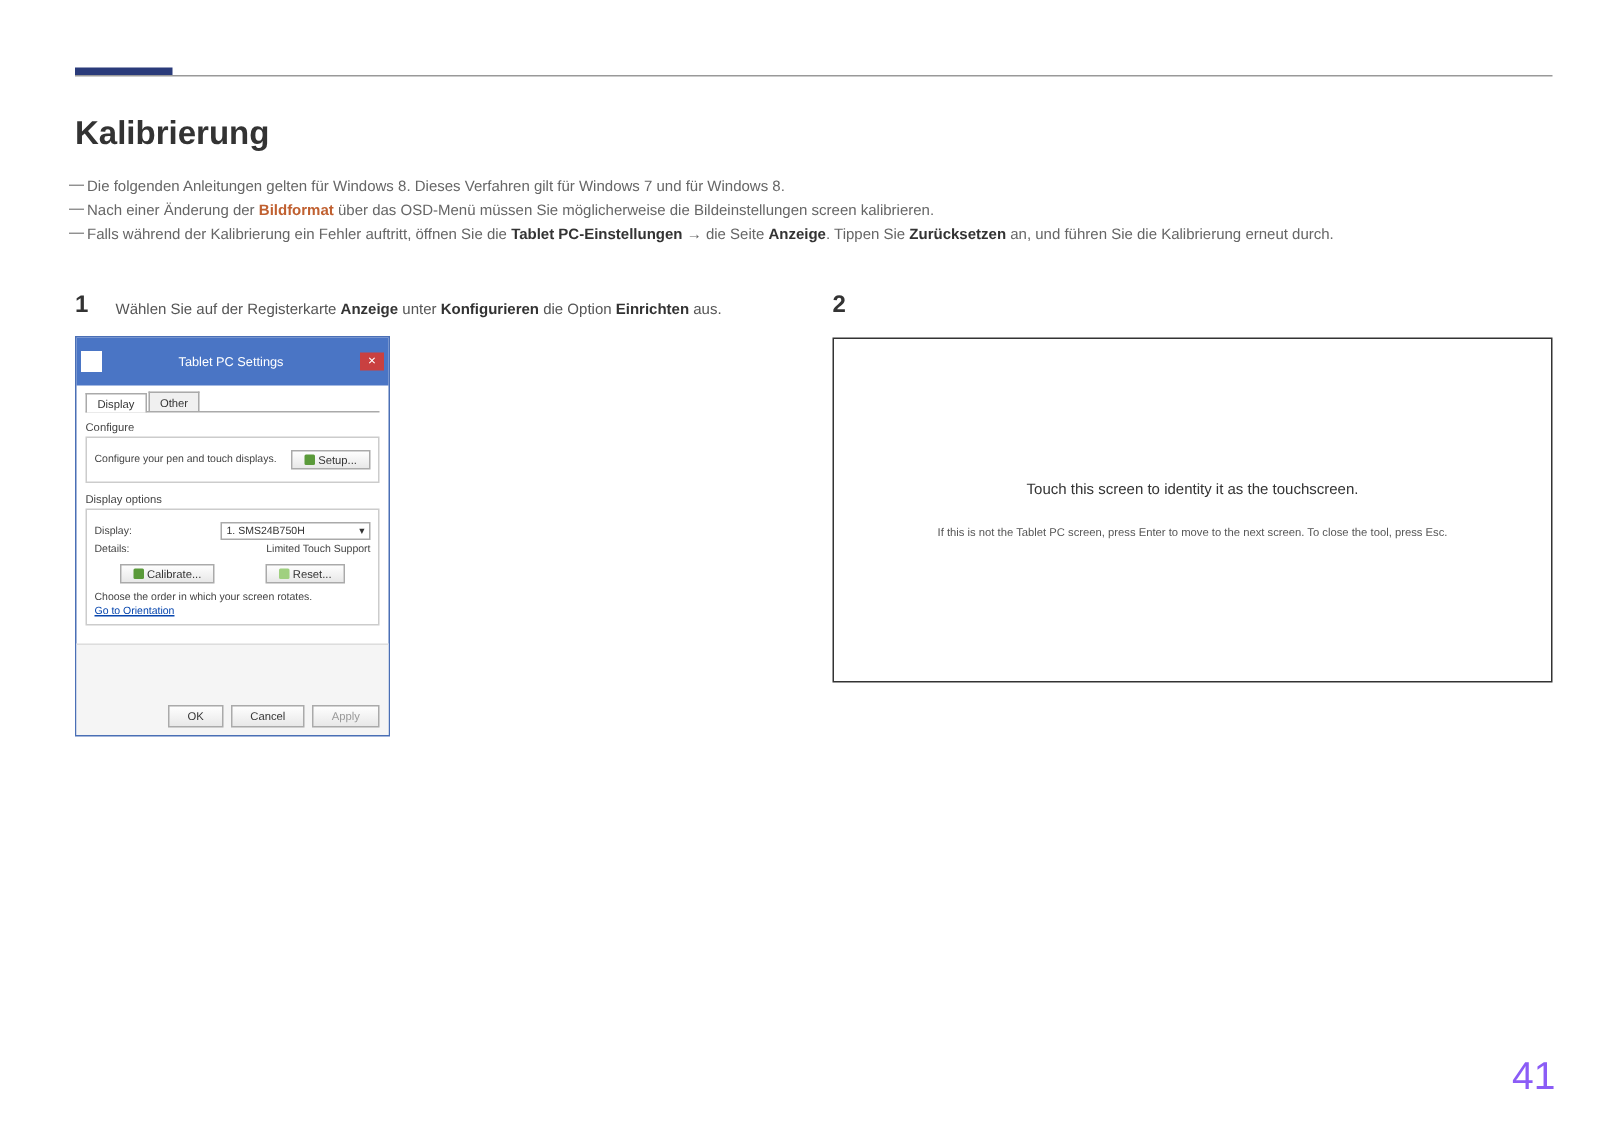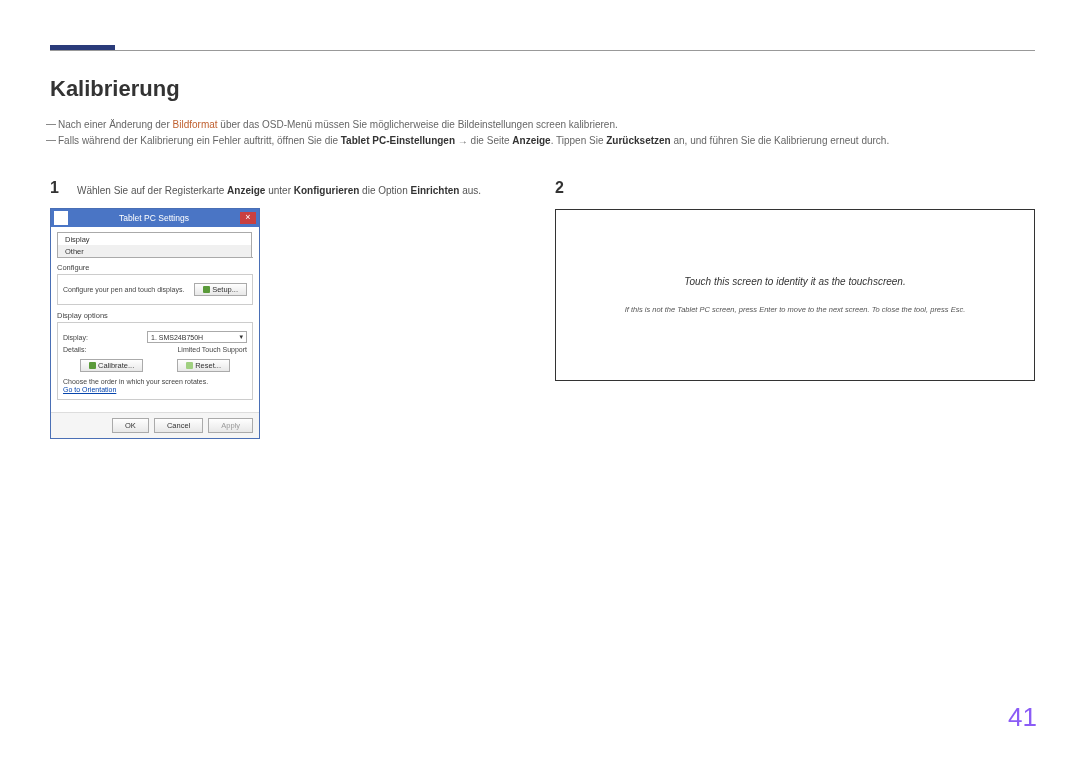--- a/index.html
+++ b/index.html
@@ -43,21 +43,21 @@
       padding-left: 8px;
       position: relative;
     }
     .intro-item::before {
       content: "―";
       position: absolute;
       left: -4px;
       top: -1px;
     }
     .bold { font-weight: bold; color: #333; }
-    .bold-orange { font-weight: normal; color: #c06030; text-align: center; }
+    .bold-orange { font-weight: bold; color: #c06030; text-align: center; }
     .columns {
       display: flex;
       gap: 25px;
       margin-top: 25px;
     }
     .col { flex: 1; }
     .step {
       display: flex;
       align-items: flex-start;
       gap: 15px;
@@ -95,21 +95,21 @@
       border: 1px solid #4a6fb5;
       background: #fff;
       font-size: 8px;
       margin-top: 8px;
     }
     .dialog-titlebar {
       background: #4a75c5;
       color: #fff;
       display: flex;
       align-items: center;
-      height: 18px;
+      height: 32px;
       position: relative;
     }
     .dialog-icon {
       width: 14px;
       height: 14px;
       margin-left: 3px;
       background: #fff;
       display: inline-block;
     }
     .dialog-title-text {
@@ -128,21 +128,20 @@
       margin-right: 3px;
       cursor: pointer;
     }
     .dialog-body {
       padding: 4px 6px 6px 6px;
     }
     .tabs {
       display: flex;
       border-bottom: 1px solid #aaa;
       margin-bottom: 5px;
-      flex-direction: column;
     }
     .tab {
       padding: 2px 7px 1px 7px;
       border: 1px solid #aaa;
       border-bottom: none;
       background: #f0f0f0;
       font-size: 7.5px;
       margin-right: 1px;
       cursor: pointer;
     }
@@ -209,33 +208,33 @@
       padding: 5px 6px;
       border-top: 1px solid #ddd;
       background: #f5f5f5;
     }
     .footer-btn {
       border: 1px solid #aaa;
       background: linear-gradient(#fefefe, #e8e8e8);
       padding: 2px 12px;
       font-size: 7.5px;
       cursor: pointer;
+      margin-top: 35px;
     }
     .footer-btn.disabled { color: #999; cursor: default; }
     
     .touch-box {
       border: 1px solid #333;
-      height: 172px;
+      height: 230px;
       margin-top: 12px;
       display: flex;
       flex-direction: column;
       justify-content: center;
       align-items: center;
       padding: 20px;
-      font-style: italic;
     }
     .touch-main {
       font-size: 10px;
       color: #333;
       margin-bottom: 18px;
       text-align: center;
     }
     .touch-sub {
       font-size: 7.5px;
       color: #555;
@@ -254,20 +253,23 @@
 <body>
 
 <div class="page">
   <div class="header-line">
     <div class="header-accent"></div>
   </div>
 
   <h1 class="title">Kalibrierung</h1>
 
   <div class="intro-list">
+    <div class="intro-item">
+      <span>Die folgenden Anleitungen gelten für Windows 8. Dieses Verfahren gilt für Windows 7 und für Windows 8.</span>
+    </div>
     <div class="intro-item">
       <span>Nach einer Änderung der </span><span class="bold-orange">Bildformat</span><span> über das OSD-Menü müssen Sie möglicherweise die Bildeinstellungen screen kalibrieren.</span>
     </div>
     <div class="intro-item">
       <span>Falls während der Kalibrierung ein Fehler auftritt, öffnen Sie die </span><span class="bold">Tablet PC-Einstellungen</span><span> → die Seite </span><span class="bold">Anzeige</span><span>. Tippen Sie </span><span class="bold">Zurücksetzen</span><span> an, und führen Sie die Kalibrierung erneut durch.</span>
     </div>
   </div>
 
   <div class="columns">
 

